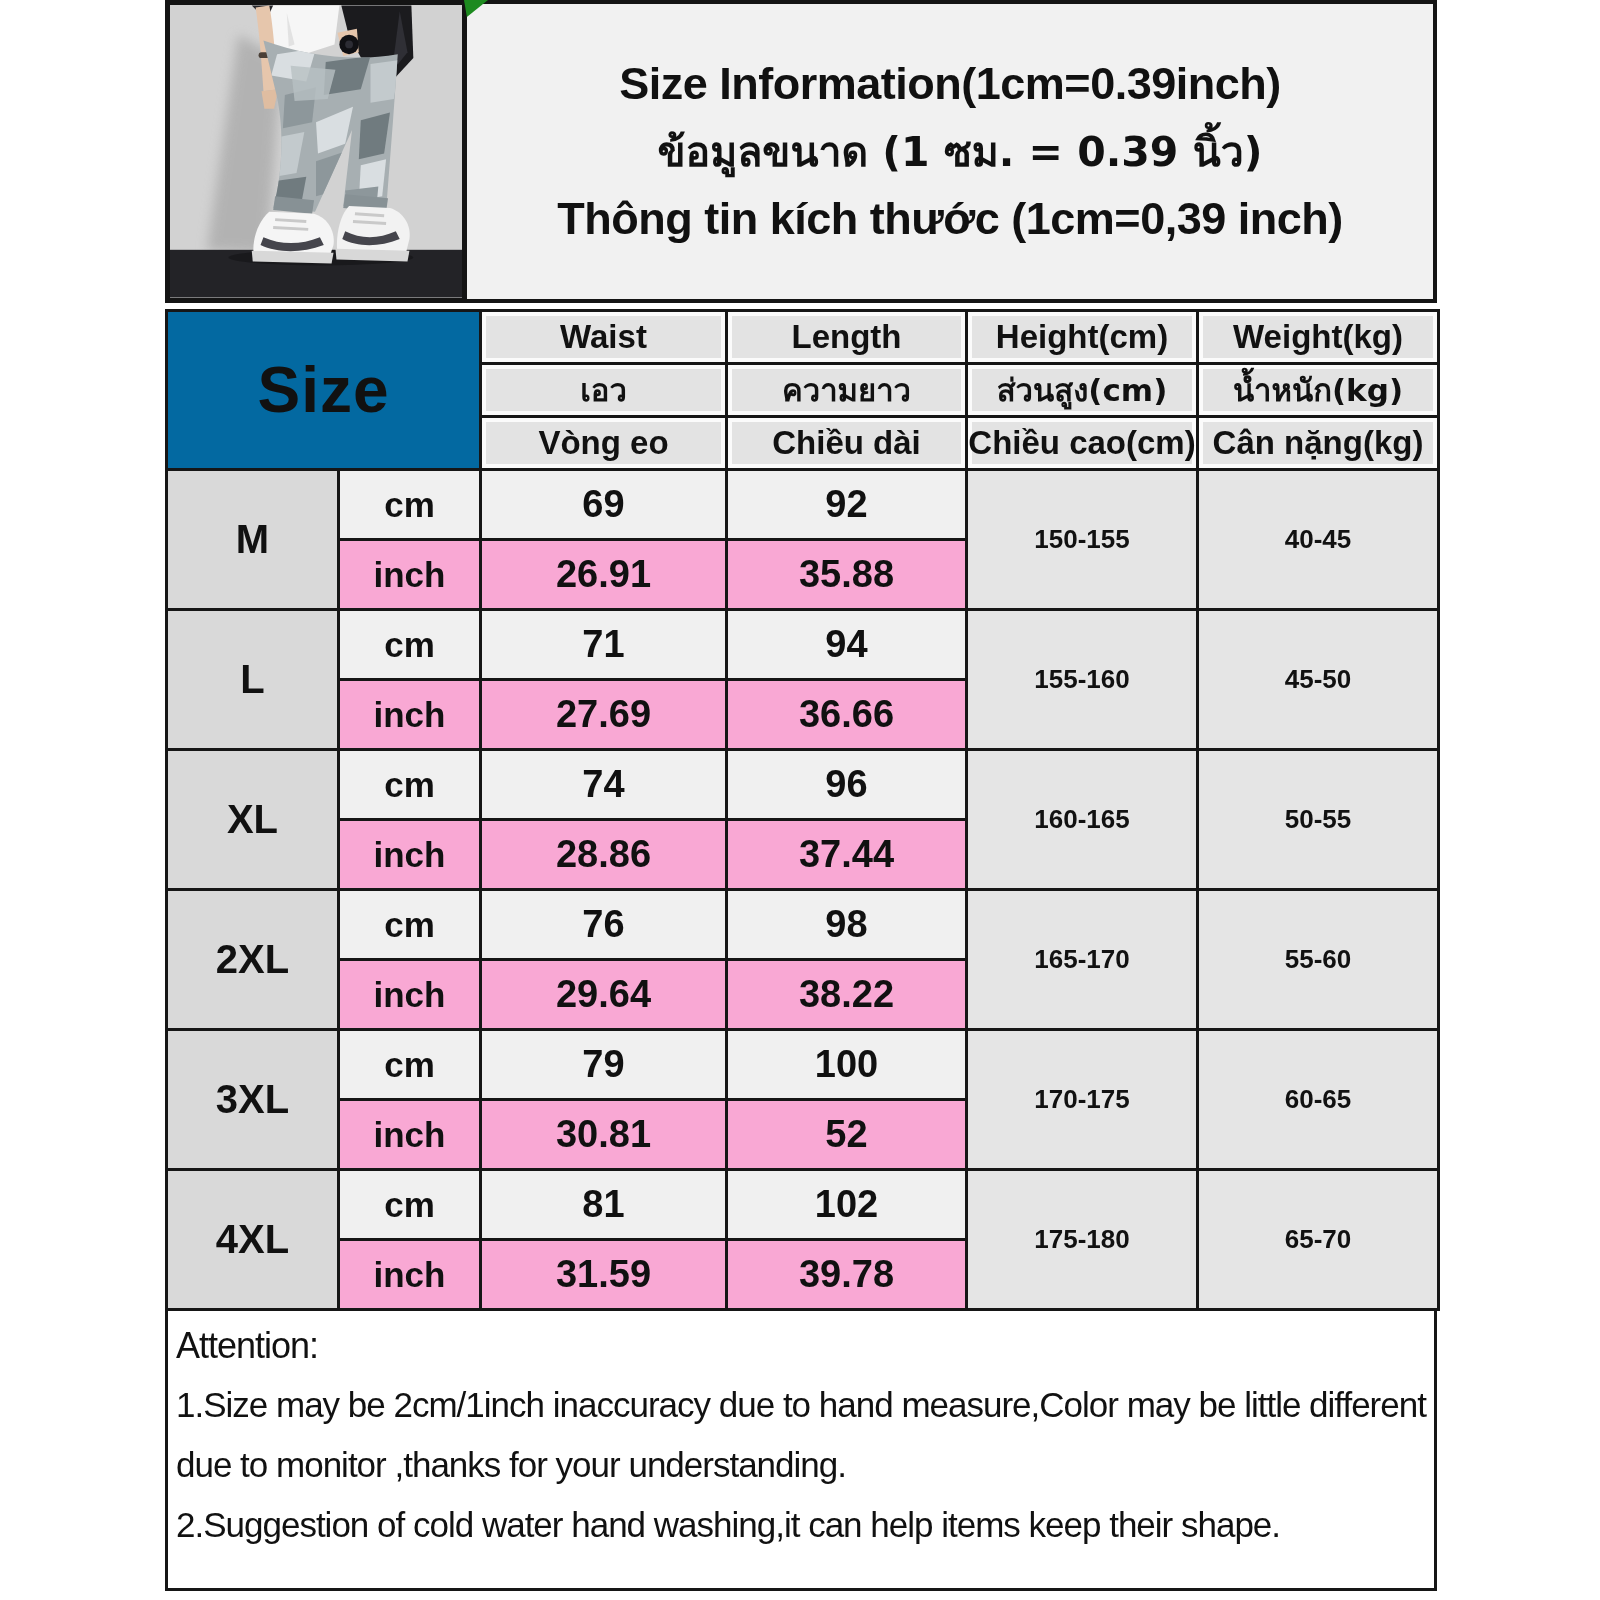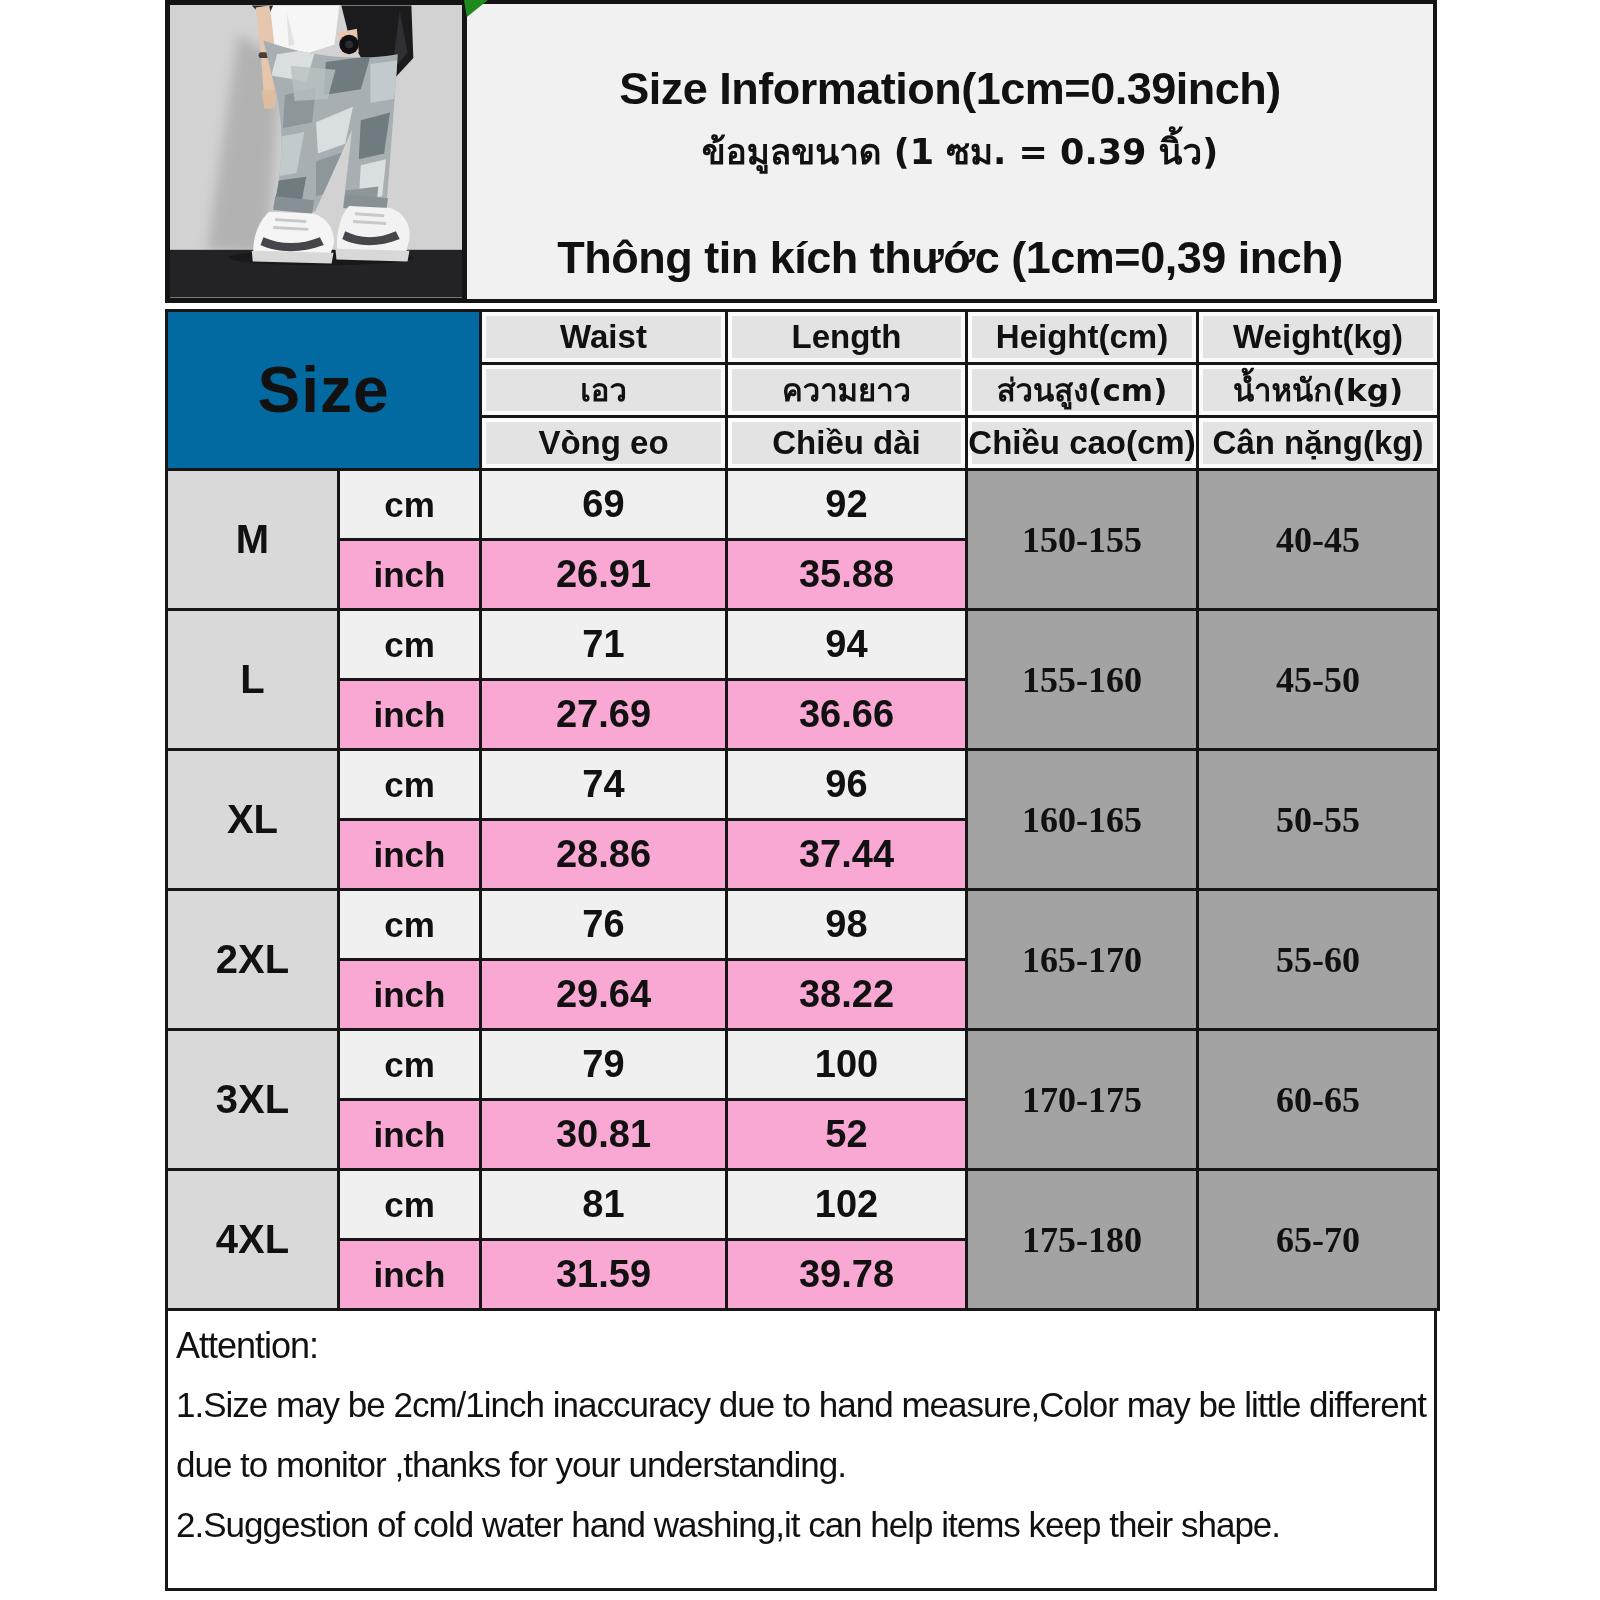--- a/index.html
+++ b/index.html
@@ -13,22 +13,22 @@
   .top{display:flex;height:305px;position:relative;}
   .photo-box{
     width:302px;height:303px;box-sizing:border-box;border:5px solid #141414;
     background:#d2d2d2;position:relative;overflow:hidden;flex:0 0 auto;
   }
   .title-box{
     flex:1;box-sizing:border-box;border:4px solid #141414;border-left:none;
     background:#f1f1f1;display:flex;flex-direction:column;justify-content:center;
     align-items:center;gap:9px;height:303px;
   }
-  .title-en,.title-vi{font-size:45px;font-weight:bold;letter-spacing:-0.5px;margin-top:44px;}
-  .title-th{font-size:35px;font-weight:bold;font-family:"DejaVu Sans","Liberation Sans",sans-serif;margin-left:20px;}
+  .title-en,.title-vi{font-size:45px;font-weight:bold;letter-spacing:-0.5px;}
+  .title-th{font-size:41px;font-weight:bold;font-family:"DejaVu Sans","Liberation Sans",sans-serif;margin-left:20px;}
   .green-corner{
     position:absolute;left:299px;top:0;width:24px;height:17px;background:#1d8a1f;
     clip-path:polygon(0 0,100% 0,12% 100%);z-index:5;
   }
 
   
   table.size-table{
     border-collapse:collapse;table-layout:fixed;width:1272px;margin-top:4px;
   }
   .size-table td{
@@ -38,21 +38,21 @@
   .size-table tr.hdr-row{height:53px;}
   .size-table tr.data-row{height:70px;}
   td.hdr{background:#e3e3e3;font-size:33px;box-shadow:inset 0 0 0 4px #fbfbfb;}
   td.hdr-th{font-size:31px;font-family:"DejaVu Sans","Liberation Sans",sans-serif;}
   td.size-head{background:#0369a1;font-size:64px;letter-spacing:1px;}
   td.size-cell{background:#d9d9d9;font-size:40px;}
   td.unit-cell{font-size:35px;}
   td.val{font-size:38px;}
   .cm-bg{background:#f0f0f0;}
   .inch-bg{background:#f9a8d4;}
-  td.range-cell{background:#a3a3a3;font-size:36px;font-family:Liberation Serif, serif;}
+  td.range-cell{background:#e5e5e5;font-size:26px;}
 
   
   .attention-box{
     box-sizing:border-box;width:1272px;border:3px solid #161616;margin-top:-3px;
     min-height:283px;padding:6px 8px 10px 8px;background:#ffffff;
   }
   .attn-heading{font-size:36px;line-height:58px;letter-spacing:-1px;}
   .attn-line{font-size:35px;line-height:60px;letter-spacing:-1px;white-space:nowrap;}
 </style>
 </head>

